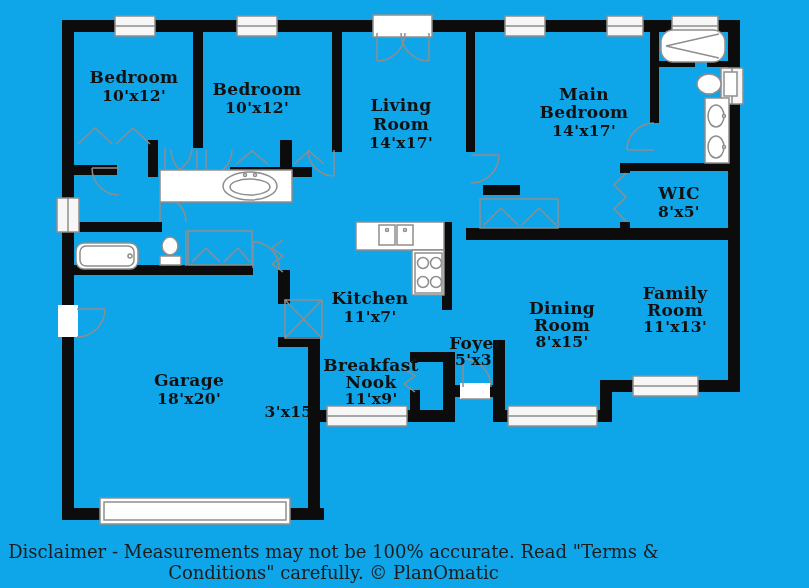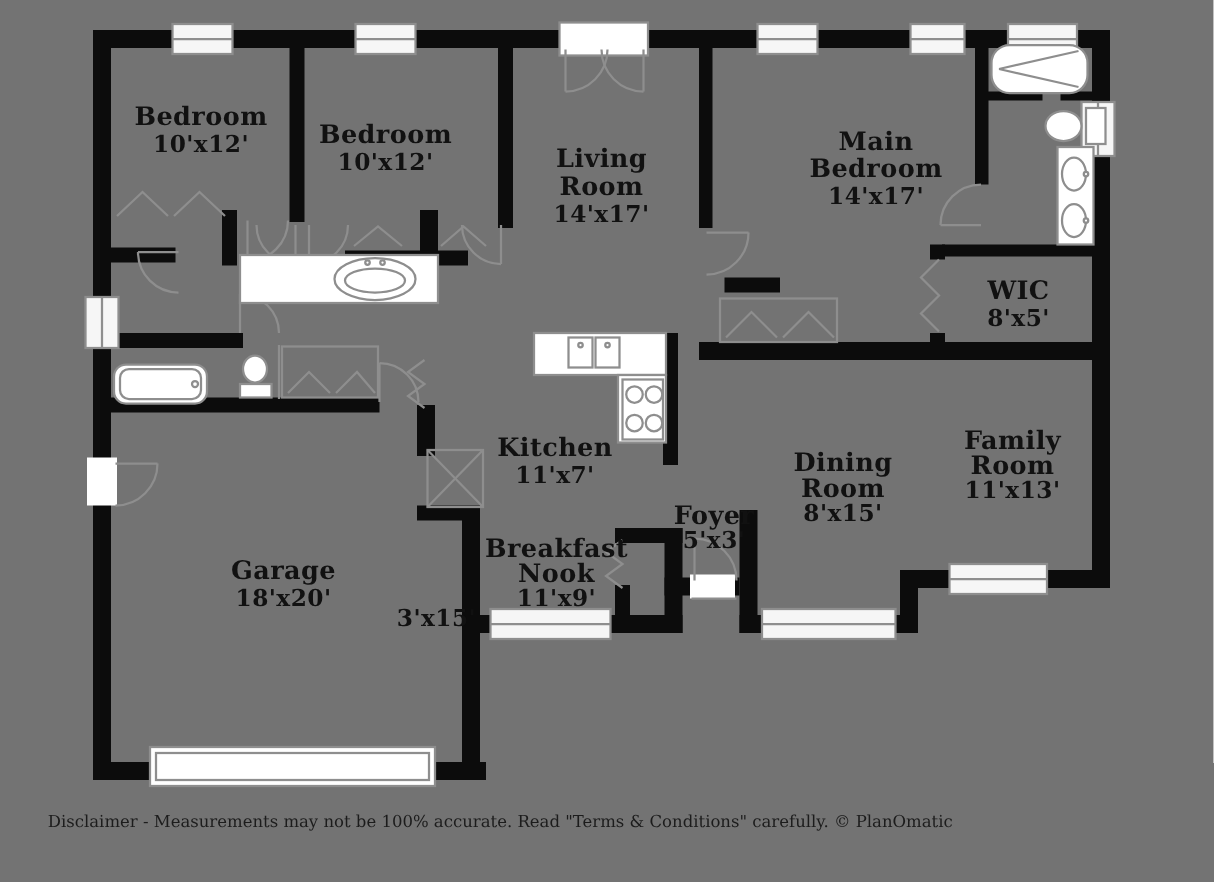--- a/index.html
+++ b/index.html
@@ -1,30 +1,30 @@
 <!DOCTYPE html>
 <html><head>
 <meta charset="utf-8">
 <style>
   html,body{margin:0;padding:0;background:#ffffff;}
   .screenshot{
     position:relative;
     width:809px;height:588px;
-    background:#737373;
+    background:#0ea5e9;
     font-family:"DejaVu Serif", serif;
     overflow:hidden;
   }
   svg{position:absolute;left:0;top:0;}
   .room-name{font-family:"DejaVu Serif",serif;font-weight:bold;font-size:17px;fill:#111;letter-spacing:.3px;}
   .room-dim{font-family:"DejaVu Serif",serif;font-weight:bold;font-size:15.5px;fill:#111;letter-spacing:.3px;}
   .disclaimer{
     position:absolute;left:0;top:541px;width:667px;
     text-align:center;
     font-family:"DejaVu Serif",serif;
-    font-size:11px;color:#1c1c1c;
+    font-size:18px;color:#1c1c1c;
   }
 </style>
 </head>
 <body>
 
 <div class="screenshot">
 <svg width="809" height="536" viewBox="0 0 809 536">
 
   <g fill="#0c0c0c">
     <rect x="62" y="20" width="678" height="12"></rect>

